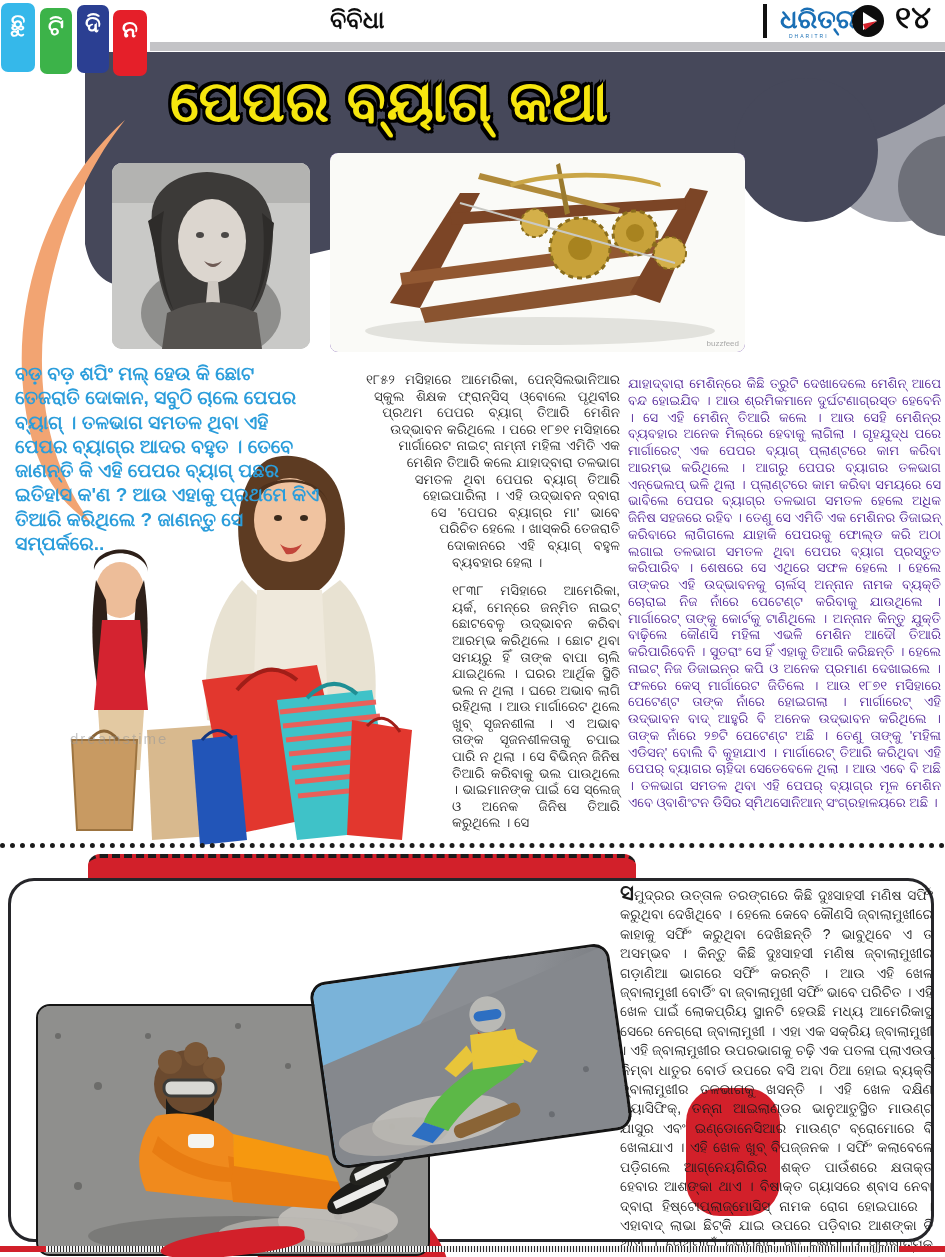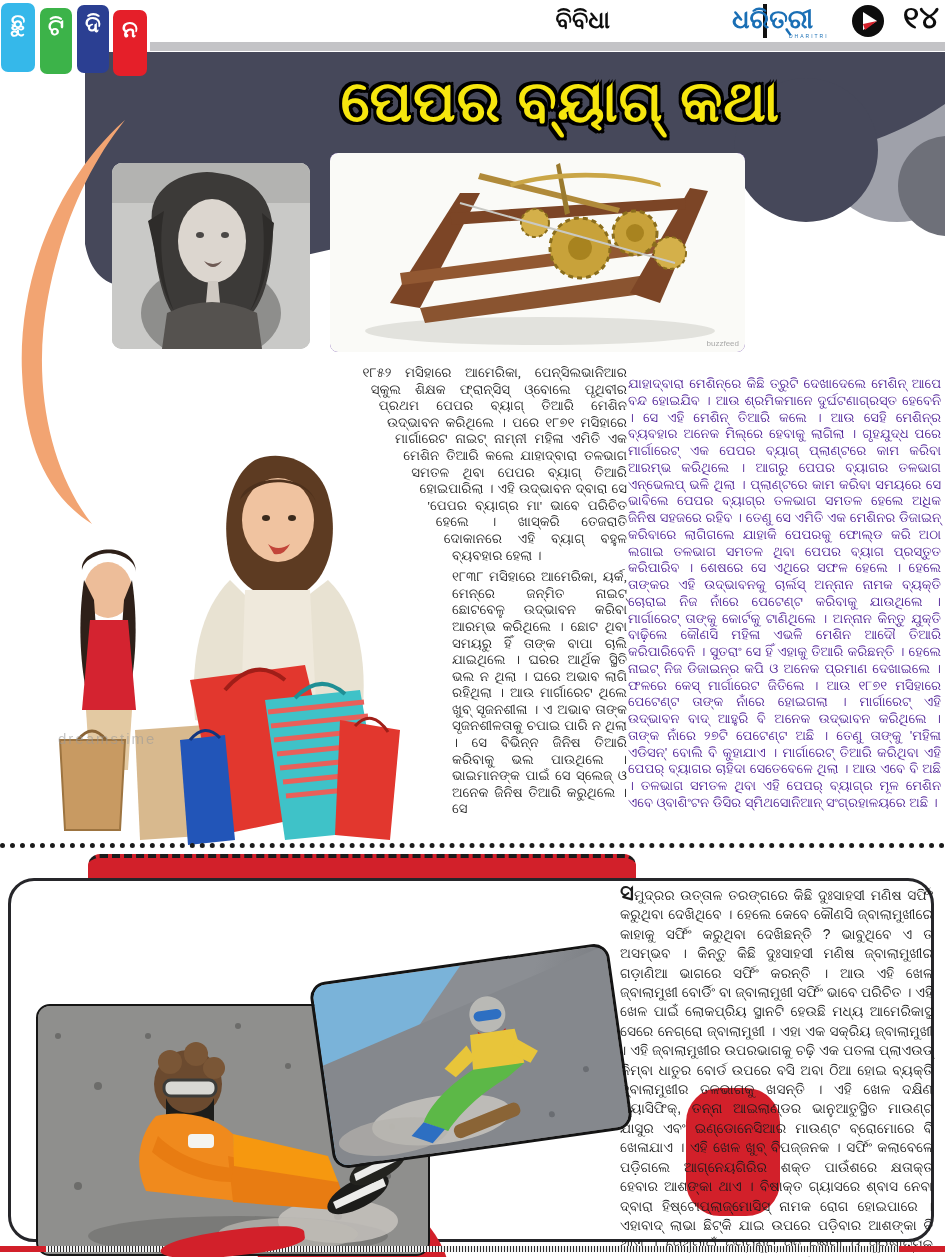--- a/index.html
+++ b/index.html
@@ -4,43 +4,43 @@
 <style>
   html,body{margin:0;padding:0;background:#e8e8e8;font-family:"Liberation Sans",sans-serif;}
   #page{position:relative;width:945px;height:1257px;background:#fff;overflow:hidden;margin:0 auto;}
   
   .tile{position:absolute;border-radius:7px;color:#fff;font-weight:bold;font-size:23px;text-align:center;padding-top:6px;box-sizing:border-box;z-index:6;}
   .tile1{left:1px;top:3px;width:34px;height:69px;background:#35b8ea;}
   .tile2{left:40px;top:8px;width:32px;height:66px;background:#3cb349;}
   .tile3{left:77px;top:5px;width:32px;height:68px;background:#2b3f92;}
   .tile4{left:113px;top:10px;width:34px;height:66px;background:#e51f29;}
   .grayband{position:absolute;left:150px;top:42px;width:795px;height:9px;background:#c3c3c6;}
-  .section-title{position:absolute;left:330px;top:6px;width:280px;text-align:right;font-size:24px;font-weight:bold;color:#0e0e0e;}
+  .section-title{position:absolute;left:330px;top:6px;width:280px;text-align:left;font-size:24px;font-weight:bold;color:#0e0e0e;}
   .vbar{position:absolute;left:763px;top:4px;width:4px;height:34px;background:#111;}
-  .brand{position:absolute;left:732px;top:4px;font-size:26px;font-weight:bold;color:#1a6fb5;}
+  .brand{position:absolute;left:780px;top:4px;font-size:26px;font-weight:bold;color:#1a6fb5;}
   .brand-sub{position:absolute;left:789px;top:33px;font-size:5px;letter-spacing:2px;color:#1a6fb5;}
   .logo-circle{position:absolute;left:851px;top:4px;width:34px;height:34px;}
-  .page-number{position:absolute;left:895px;top:0px;font-size:31px;font-weight:bold;color:#0d0d0d;margin-left:8px;}
+  .page-number{position:absolute;left:895px;top:0px;font-size:31px;font-weight:bold;color:#0d0d0d;}
   
   .slate-svg{position:absolute;left:0;top:0;z-index:0;}
   .crescent-svg{position:absolute;left:0;top:112px;z-index:1;}
-  .headline1{position:absolute;left:170px;top:68px;width:610px;text-align:right;z-index:3;
+  .headline1{position:absolute;left:170px;top:68px;width:610px;text-align:left;z-index:3;
     font-size:57px;font-weight:bold;color:#f6e60e;letter-spacing:1px;
     text-shadow:-3px -3px 0 #000,3px -3px 0 #000,-3px 3px 0 #000,3px 3px 0 #000,0 -3px 0 #000,0 3px 0 #000,-3px 0 0 #000,3px 0 0 #000;}
   .photo{position:absolute;overflow:hidden;z-index:2;}
   .portrait{left:112px;top:163px;width:198px;height:186px;border-radius:10px;background:linear-gradient(#dcdcda,#b6b6b4);}
   .machine{left:330px;top:153px;width:415px;height:199px;border-radius:8px;background:#4c1d95;}
   .credit{position:absolute;right:6px;bottom:4px;font-size:8px;color:#a9a9a9;}
   .intro{position:absolute;left:15px;top:362px;width:306px;z-index:4;font-size:19px;line-height:24.3px;font-weight:600;color:#2b9ddb;}
   .col2{position:absolute;left:330px;top:360px;width:302px;height:486px;z-index:4;font-size:13.4px;line-height:16.6px;color:#1f1f1f;text-align:justify;}
   .col2 .spacer{float:left;width:122px;height:392px;margin-top:94px;shape-outside:polygon(0% 0%,18% 0%,100% 42%,100% 100%,0% 100%);}
-  .col2 p{margin:5px;font-family:Liberation Serif, serif;}
+  .col2 p{margin:12px;}
   .col3a{position:absolute;left:753px;top:226px;width:190px;z-index:4;font-size:12.9px;line-height:16.2px;color:#1f1f1f;text-align:justify;}
   .col3b{position:absolute;left:628px;top:376px;width:313px;z-index:4;font-size:13.2px;line-height:16.75px;color:#4c1d95;text-align:justify;}
-  .shoppers{position:absolute;left:40px;top:440px;width:400px;height:405px;z-index:2;}
+  .shoppers{position:absolute;left:52px;top:440px;width:400px;height:405px;z-index:2;}
   .dotline{position:absolute;left:0;top:843px;width:945px;height:0;border-top:5px dotted #1b1b1b;z-index:5;}
   
   .red-tab{position:absolute;left:88px;top:854px;width:548px;height:30px;background:#d2202a;border-radius:12px 12px 0 0;border-top:4px dashed #1b1b1b;box-sizing:border-box;z-index:1;}
   .card{position:absolute;left:8px;top:878px;width:926px;height:364px;background:#fff;border:3px solid #26262a;border-radius:26px;box-sizing:border-box;z-index:2;}
   .red-blob-a{position:absolute;left:686px;top:1088px;width:94px;height:128px;background:#d2202a;border-radius:34px;z-index:3;}
   .red-blob-b{position:absolute;left:252px;top:1190px;width:200px;height:200px;background:#d2202a;border-radius:50%;z-index:3;}
   .red-swoosh{position:absolute;left:160px;top:1230px;width:145px;height:26px;background:#d2202a;border-radius:60% 50% 45% 65%;transform:rotate(-7deg);z-index:7;}
   .headline2{position:absolute;left:55px;top:893px;width:470px;z-index:4;font-size:55px;font-weight:bold;color:#0c0c0c;letter-spacing:1px;}
   .photo-orange{left:36px;top:1004px;width:390px;height:248px;border:2px solid #151515;border-radius:14px;background:linear-gradient(#9d9d9b,#6e6e6c);z-index:5;}
   .photo-green{left:320px;top:962px;width:296px;height:182px;border:3px solid #141414;border-radius:16px;transform:rotate(-8deg);background:linear-gradient(115deg,#7ab3d9 0 26%,#8b8e93 26% 60%,#6a6d72);z-index:6;}
@@ -157,20 +157,21 @@
         <path d="M225,260 L320,250 L345,390 L245,400 Z" fill="#3fc2c8"></path>
         <path d="M228,272 L324,262 M231,286 L328,276 M234,300 L332,290 M237,314 L336,304 M240,328 L340,318 M243,342 L343,332 M246,356 L346,346" stroke="#e9605a" stroke-width="5" fill="none"></path>
         <path d="M255,258 Q280,232 305,254" fill="none" stroke="#1f8f95" stroke-width="4"></path>
       </g>
       <path d="M300,280 L360,290 L350,400 L295,395 Z" fill="#e2372e"></path>
       <path d="M315,286 Q332,268 348,292" fill="none" stroke="#a01e18" stroke-width="3"></path>
     </svg>
     <span class="watermark">dreamstime</span>
   </div>
 
+  <div class="intro">ବଡ଼ ବଡ଼ ଶପିଂ ମଲ୍ ହେଉ କି ଛୋଟ ତେଜରାତି ଦୋକାନ, ସବୁଠି ଚାଲେ ପେପର ବ୍ୟାଗ୍ । ତଳଭାଗ ସମତଳ ଥିବା ଏହି ପେପର ବ୍ୟାଗ୍‌ର ଆଦର ବହୁତ । ତେବେ ଜାଣନ୍ତି କି ଏହି ପେପର ବ୍ୟାଗ୍ ପଛର ଇତିହାସ କ'ଣ ? ଆଉ ଏହାକୁ ପ୍ରଥମେ କିଏ ତିଆରି କରିଥିଲେ ? ଜାଣନ୍ତୁ ସେ ସମ୍ପର୍କରେ..</div>
   <div class="col2">
     <div class="spacer"></div>
     <p>୧୮୫୨ ମସିହାରେ ଆମେରିକା, ପେନ୍‌ସିଲଭାନିଆର ସ୍କୁଲ ଶିକ୍ଷକ ଫ୍ରାନ୍ସିସ୍ ଓ୍ବୋଲେ ପୃଥିବୀର ପ୍ରଥମ ପେପର ବ୍ୟାଗ୍ ତିଆରି ମେଶିନ ଉଦ୍ଭାବନ କରିଥିଲେ । ପରେ ୧୮୭୧ ମସିହାରେ ମାର୍ଗାରେଟ ନାଇଟ୍ ନାମ୍ନୀ ମହିଳା ଏମିତି ଏକ ମେଶିନ ତିଆରି କଲେ ଯାହାଦ୍ବାରା ତଳଭାଗ ସମତଳ ଥିବା ପେପର ବ୍ୟାଗ୍ ତିଆରି ହୋଇପାରିଲା । ଏହି ଉଦ୍ଭାବନ ଦ୍ବାରା ସେ 'ପେପର ବ୍ୟାଗ୍‌ର ମା' ଭାବେ ପରିଚିତ ହେଲେ । ଖାସ୍‌କରି ତେଜରାତି ଦୋକାନରେ ଏହି ବ୍ୟାଗ୍ ବହୁଳ ବ୍ୟବହାର ହେଲା ।</p>
     <p>୧୮୩୮ ମସିହାରେ ଆମେରିକା, ୟର୍କ, ମେନ୍‌ରେ ଜନ୍ମିତ ନାଇଟ୍ ଛୋଟବେଳୁ ଉଦ୍ଭାବନ କରିବା ଆରମ୍ଭ କରିଥିଲେ । ଛୋଟ ଥିବା ସମୟରୁ ହିଁ ତାଙ୍କ ବାପା ଚାଲି ଯାଇଥିଲେ । ଘରର ଆର୍ଥିକ ସ୍ଥିତି ଭଲ ନ ଥିଲା । ଘରେ ଅଭାବ ଲାଗି ରହିଥିଲା । ଆଉ ମାର୍ଗାରେଟ ଥିଲେ ଖୁବ୍ ସୃଜନଶୀଳା । ଏ ଅଭାବ ତାଙ୍କ ସୃଜନଶୀଳତାକୁ ଚପାଇ ପାରି ନ ଥିଲା । ସେ ବିଭିନ୍ନ ଜିନିଷ ତିଆରି କରିବାକୁ ଭଲ ପାଉଥିଲେ । ଭାଇମାନଙ୍କ ପାଇଁ ସେ ସ୍ଲେଜ୍ ଓ ଅନେକ ଜିନିଷ ତିଆରି କରୁଥିଲେ । ସେ</p>
   </div>
   <div class="col3b">ଯାହାଦ୍ବାରା ମେଶିନ୍‌ରେ କିଛି ତ୍ରୁଟି ଦେଖାଦେଲେ ମେଶିନ୍ ଆପେ ବନ୍ଦ ହୋଇଯିବ । ଆଉ ଶ୍ରମିକମାନେ ଦୁର୍ଘଟଣାଗ୍ରସ୍ତ ହେବେନି । ସେ ଏହି ମେଶିନ୍ ତିଆରି କଲେ । ଆଉ ସେହି ମେଶିନ୍‌ର ବ୍ୟବହାର ଅନେକ ମିଲ୍‌ରେ ହେବାକୁ ଲାଗିଲା । ଗୃହଯୁଦ୍ଧ ପରେ ମାର୍ଗାରେଟ୍ ଏକ ପେପର ବ୍ୟାଗ୍ ପ୍ଲାଣ୍ଟରେ କାମ କରିବା ଆରମ୍ଭ କରିଥିଲେ । ଆଗରୁ ପେପର ବ୍ୟାଗର ତଳଭାଗ ଏନ୍‌ଭେଲପ୍ ଭଳି ଥିଲା । ପ୍ଲାଣ୍ଟରେ କାମ କରିବା ସମୟରେ ସେ ଭାବିଲେ ପେପର ବ୍ୟାଗ୍‌ର ତଳଭାଗ ସମତଳ ହେଲେ ଅଧିକ ଜିନିଷ ସହଜରେ ରହିବ । ତେଣୁ ସେ ଏମିତି ଏକ ମେଶିନର ଡିଜାଇନ୍ କରିବାରେ ଲାଗିଗଲେ ଯାହାକି ପେପରକୁ ଫୋଲ୍ଡ କରି ଅଠା ଲଗାଇ ତଳଭାଗ ସମତଳ ଥିବା ପେପର ବ୍ୟାଗ ପ୍ରସ୍ତୁତ କରିପାରିବ । ଶେଷରେ ସେ ଏଥିରେ ସଫଳ ହେଲେ । ହେଲେ ତାଙ୍କର ଏହି ଉଦ୍ଭାବନକୁ ଚାର୍ଲସ୍ ଅନ୍ନାନ ନାମକ ବ୍ୟକ୍ତି ଚୋରାଇ ନିଜ ନାଁରେ ପେଟେଣ୍ଟ କରିବାକୁ ଯାଉଥିଲେ । ମାର୍ଗାରେଟ୍ ତାଙ୍କୁ କୋର୍ଟକୁ ଟାଣିଥିଲେ । ଅନ୍ନାନ କିନ୍ତୁ ଯୁକ୍ତି ବାଢ଼ିଲେ କୌଣସି ମହିଳା ଏଭଳି ମେଶିନ ଆଦୌ ତିଆରି କରିପାରିବେନି । ସୁତରାଂ ସେ ହିଁ ଏହାକୁ ତିଆରି କରିଛନ୍ତି । ହେଲେ ନାଇଟ୍ ନିଜ ଡିଜାଇନ୍‌ର କପି ଓ ଅନେକ ପ୍ରମାଣ ଦେଖାଇଲେ । ଫଳରେ କେସ୍ ମାର୍ଗାରେଟ ଜିତିଲେ । ଆଉ ୧୮୭୧ ମସିହାରେ ପେଟେଣ୍ଟ ତାଙ୍କ ନାଁରେ ହୋଇଗଲା । ମାର୍ଗାରେଟ୍ ଏହି ଉଦ୍ଭାବନ ବାଦ୍ ଆହୁରି ବି ଅନେକ ଉଦ୍ଭାବନ କରିଥିଲେ । ତାଙ୍କ ନାଁରେ ୨୭ଟି ପେଟେଣ୍ଟ ଅଛି । ତେଣୁ ତାଙ୍କୁ 'ମହିଳା ଏଡିସନ୍' ବୋଲି ବି କୁହାଯାଏ । ମାର୍ଗାରେଟ୍ ତିଆରି କରିଥିବା ଏହି ପେପର୍ ବ୍ୟାଗର ଚାହିଦା ସେତେବେଳେ ଥିଲା । ଆଉ ଏବେ ବି ଅଛି । ତଳଭାଗ ସମତଳ ଥିବା ଏହି ପେପର୍ ବ୍ୟାଗ୍‌ର ମୂଳ ମେଶିନ ଏବେ ଓ୍ବାଶିଂଟନ ଡିସିର ସ୍ମିଥସୋନିଆନ୍ ସଂଗ୍ରହାଳୟରେ ଅଛି ।</div>
 
   <div class="dotline"></div>
 
   <div class="red-tab"></div>

